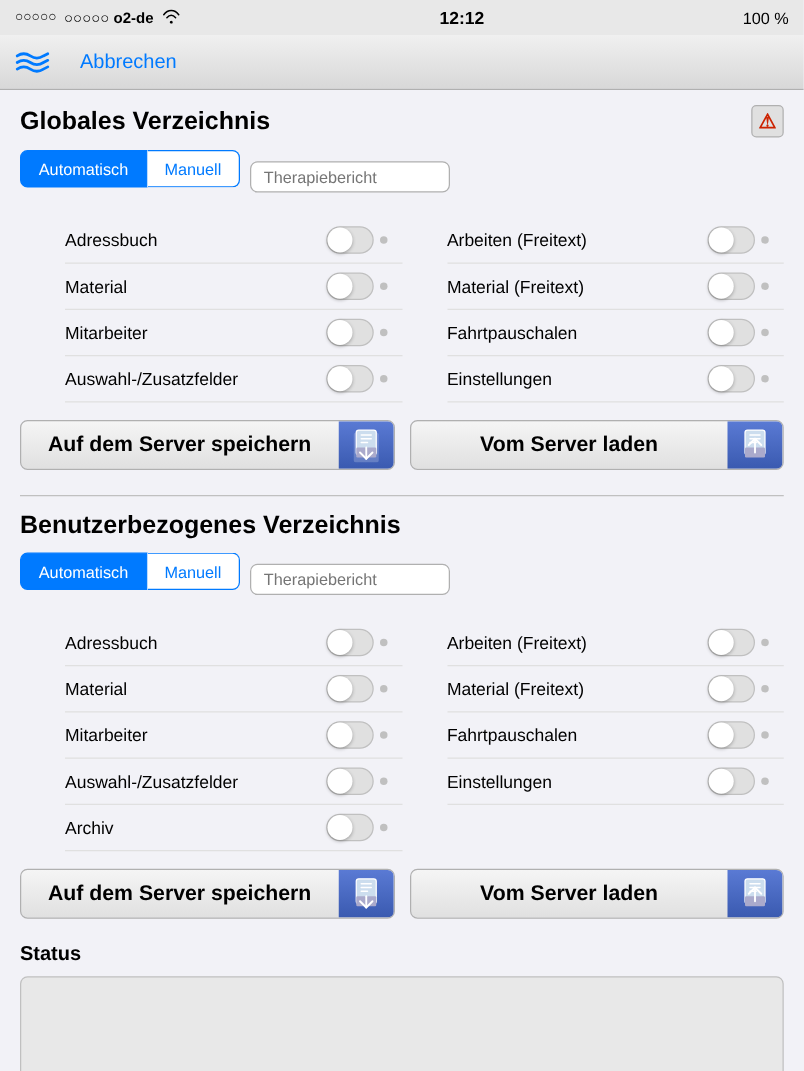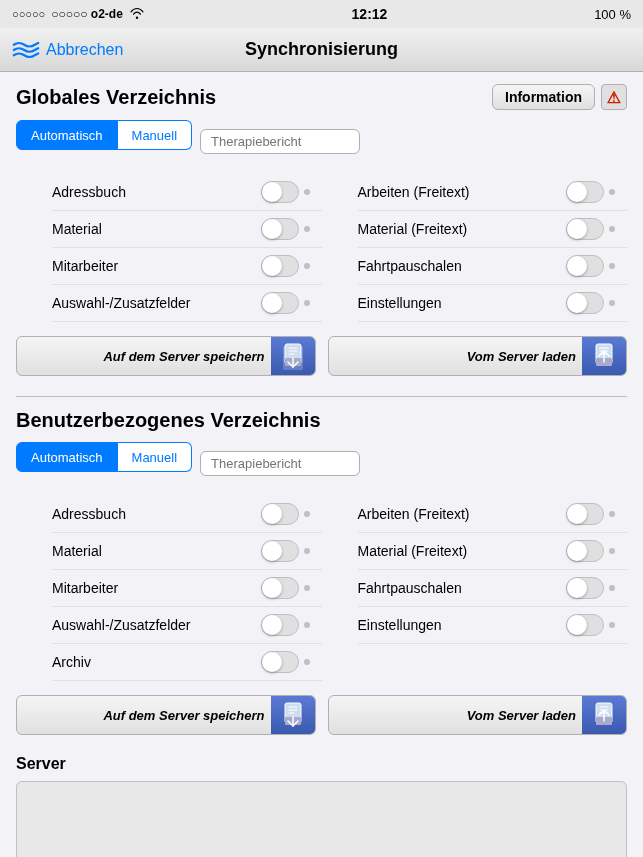--- a/index.html
+++ b/index.html
@@ -40,21 +40,21 @@
     .nav-title {
       font-size: 18px;
       font-weight: 700;
       color: #000;
     }
     .nav-left {
       position: absolute;
       left: 12px;
       display: flex;
       align-items: center;
-      gap: 6px;
+      gap: 24px;
       color: #007aff;
       font-size: 16px;
       cursor: pointer;
     }
     .nav-icon-wave {
       width: 28px;
       height: 22px;
     }
 
     
@@ -199,26 +199,25 @@
       display: flex;
       align-items: center;
       border: 1px solid #b0b0b0;
       border-radius: 6px;
       overflow: hidden;
       background: linear-gradient(to bottom, #f5f5f5, #e0e0e0);
       cursor: pointer;
     }
     .action-btn-label {
       flex: 1;
-      text-align: right;
-      font-size: 13px;
+      text-align: center;
+      font-size: 17px;
       font-weight: 700;
       padding: 8px 6px;
       color: #000;
-      font-style: italic;
     }
     .action-btn-icon {
       width: 44px;
       height: 100%;
       background: linear-gradient(to bottom, #5a7ad4, #3a5ab0);
       display: flex;
       align-items: center;
       justify-content: center;
       min-height: 38px;
     }
@@ -273,30 +272,28 @@
 
 <div class="nav-bar">
   <div class="nav-left">
     <svg class="nav-icon-wave" viewBox="0 0 32 24" fill="none">
       <path d="M2 6 Q8 2 14 6 Q20 10 26 6 Q30 4 30 4" stroke="#007aff" stroke-width="2.5" fill="none" stroke-linecap="round"></path>
       <path d="M2 12 Q8 8 14 12 Q20 16 26 12 Q30 10 30 10" stroke="#007aff" stroke-width="2.5" fill="none" stroke-linecap="round"></path>
       <path d="M2 18 Q8 14 14 18 Q20 22 26 18 Q30 16 30 16" stroke="#007aff" stroke-width="2.5" fill="none" stroke-linecap="round"></path>
     </svg>
     <span>Abbrechen</span>
   </div>
-  <div class="nav-title">Synchronisierung</div>
 </div>
 
 <div class="content">
 
   <div>
     <div class="section-header">
       <span>Globales Verzeichnis</span>
       <div class="section-header-right">
-        <button class="info-button">Information</button>
         <div class="warning-icon">
           <span>⚠</span>
         </div>
       </div>
     </div>
 
     <div style="display:flex; align-items:center; margin-bottom:12px;">
       <div class="segmented-control">
         <button class="seg-btn">Automatisch</button>
         <button class="seg-btn">Manuell</button>
@@ -541,19 +538,19 @@
             <path d="M10 6 h8 M10 9 h8 M10 12 h5" stroke="#fff" stroke-width="1.2" stroke-linecap="round"></path>
             <path d="M9 14 L14 9 L19 14" stroke="#fff" stroke-width="1.5" fill="none" stroke-linecap="round" stroke-linejoin="round"></path>
             <path d="M14 9 V20" stroke="#fff" stroke-width="1.5" fill="none" stroke-linecap="round"></path>
           </svg>
         </div>
       </div>
     </div>
   </div>
 
   <div>
-    <div class="status-label">Server</div>
+    <div class="status-label">Status</div>
     <div class="status-box">
       <span></span>
     </div>
   </div>
 
 </div>
 
 </body></html>

